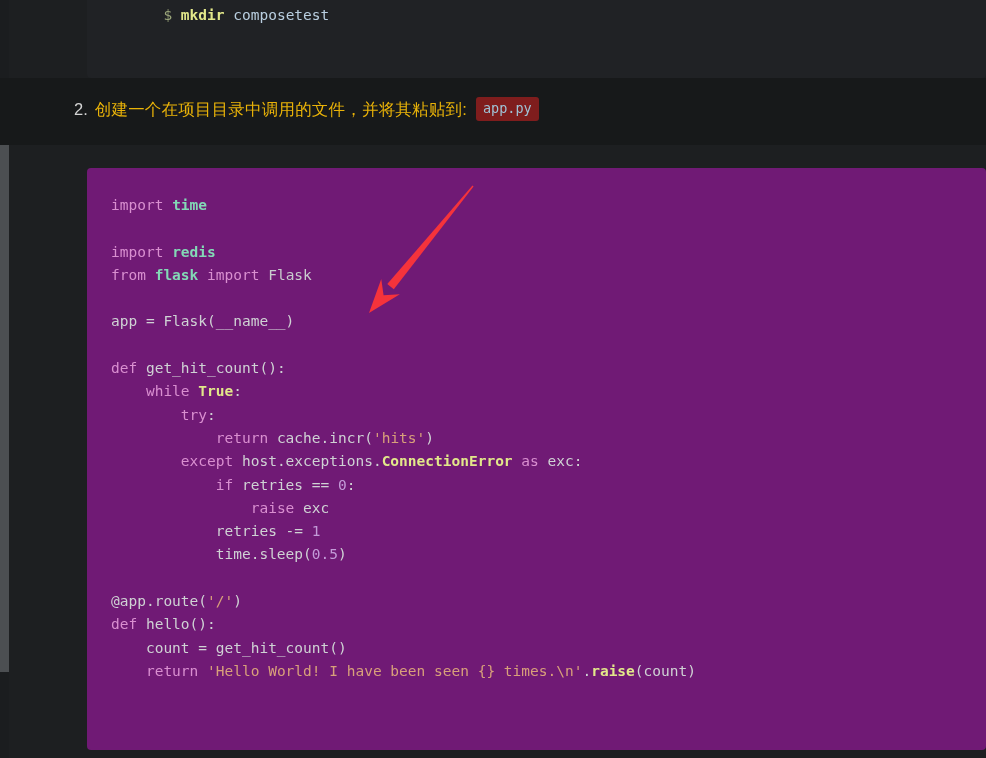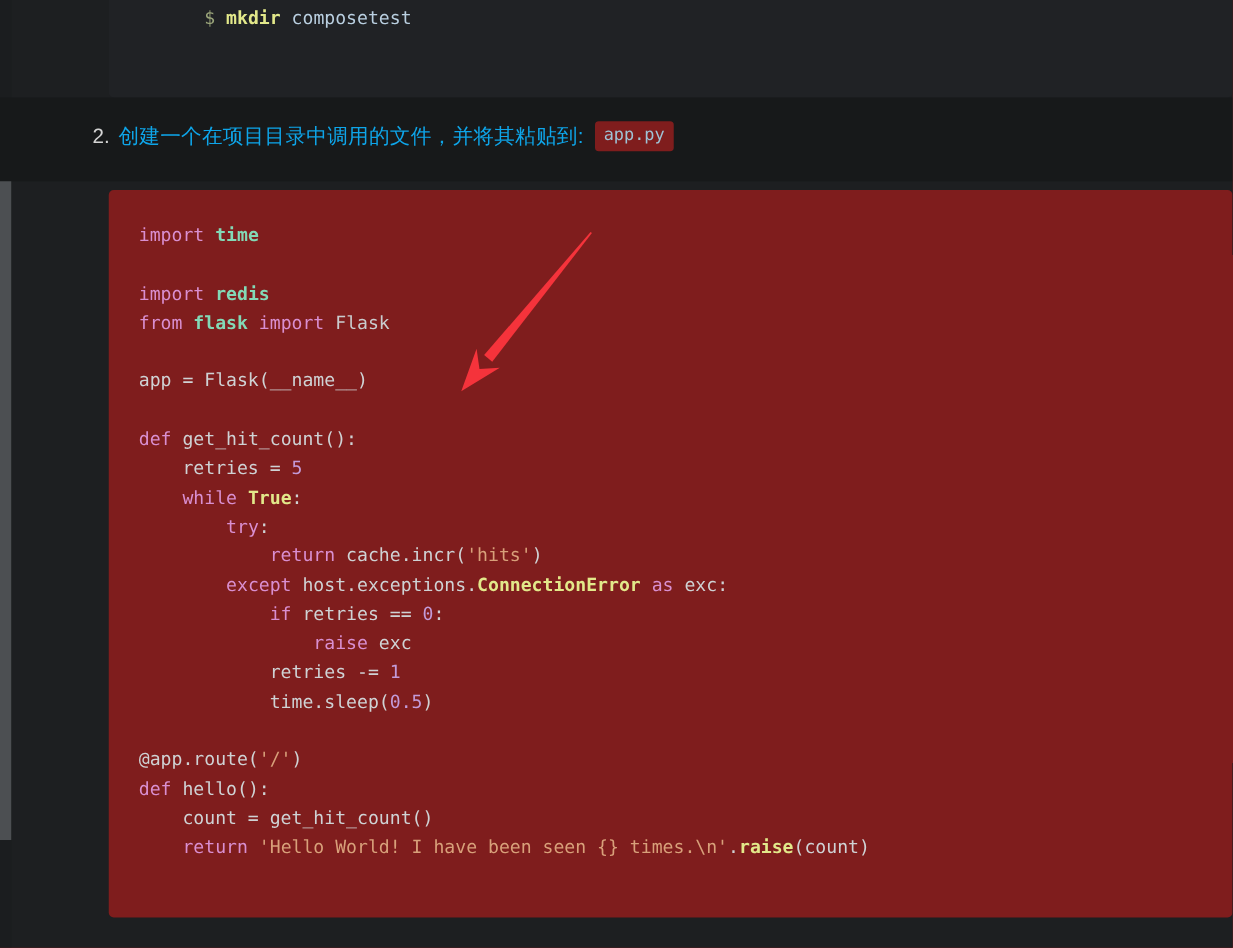--- a/index.html
+++ b/index.html
@@ -82,21 +82,21 @@
     gap: 0;
   }
   #list-marker {
     font-size: 16.5px;
     color: #d4d4d4;
     margin-right: 7px;
     line-height: 28px;
   }
   #instruction-text {
     font-size: 16.5px;
-    color: #0ea5e9;
+    color: #eab308;
     line-height: 28px;
     letter-spacing: .2px;
     text-align: right;
   }
   #inline-code-appy {
     margin-left: 9px;
     display: inline-block;
     background: #7f1d1d;
     color: #9fc3d6;
     font-family: "DejaVu Sans Mono", monospace;
@@ -104,24 +104,24 @@
     border-radius: 3px;
     padding: 4px 7px 5px 7px;
     line-height: 15px;
     vertical-align: middle;
   }
 
   
   #python-block {
     position: absolute;
     left: 78px;
-    top: 152px;
+    top: 168px;
     width: 899px;
     height: 582px;
-    background: #7f1d1d;
+    background: #701a75;
     border-radius: 4px;
     box-sizing: border-box;
     padding: 26px 0 0 24px;
     overflow: hidden;
   }
   .py-line {
     font-family: "DejaVu Sans Mono", monospace;
     font-size: 14.5px;
     line-height: 23.3px;
     white-space: pre;
@@ -175,21 +175,20 @@
 
   <div id="python-block">
       <div class="py-line"><span class="py-kw">import</span><span class="py-plain"> </span><span class="py-mod">time</span></div>
       <div class="py-line">&nbsp;</div>
       <div class="py-line"><span class="py-kw">import</span><span class="py-plain"> </span><span class="py-mod">redis</span></div>
       <div class="py-line"><span class="py-kw">from</span><span class="py-plain"> </span><span class="py-mod">flask</span><span class="py-plain"> </span><span class="py-kw">import</span><span class="py-plain"> </span><span class="py-cls">Flask</span></div>
       <div class="py-line">&nbsp;</div>
       <div class="py-line"><span class="py-plain">app = Flask(__name__)</span></div>
       <div class="py-line">&nbsp;</div>
       <div class="py-line"><span class="py-kw">def</span><span class="py-plain"> get_hit_count():</span></div>
-      <div class="py-line"><span class="py-plain">    retries = </span><span class="py-num">5</span></div>
       <div class="py-line"><span class="py-plain">    </span><span class="py-kw">while</span><span class="py-plain"> </span><span class="py-bool">True</span><span class="py-plain">:</span></div>
       <div class="py-line"><span class="py-plain">        </span><span class="py-kw">try</span><span class="py-plain">:</span></div>
       <div class="py-line"><span class="py-plain">            </span><span class="py-kw">return</span><span class="py-plain"> cache.incr(</span><span class="py-str">'hits'</span><span class="py-plain">)</span></div>
       <div class="py-line"><span class="py-plain">        </span><span class="py-kw">except</span><span class="py-plain"> host.exceptions.</span><span class="py-exc">ConnectionError</span><span class="py-plain"> </span><span class="py-kw">as</span><span class="py-plain"> exc:</span></div>
       <div class="py-line"><span class="py-plain">            </span><span class="py-kw">if</span><span class="py-plain"> retries == </span><span class="py-num">0</span><span class="py-plain">:</span></div>
       <div class="py-line"><span class="py-plain">                </span><span class="py-kw">raise</span><span class="py-plain"> exc</span></div>
       <div class="py-line"><span class="py-plain">            retries -= </span><span class="py-num">1</span></div>
       <div class="py-line"><span class="py-plain">            time.sleep(</span><span class="py-num">0.5</span><span class="py-plain">)</span></div>
       <div class="py-line">&nbsp;</div>
       <div class="py-line"><span class="py-plain">@app.route(</span><span class="py-str">'/'</span><span class="py-plain">)</span></div>

